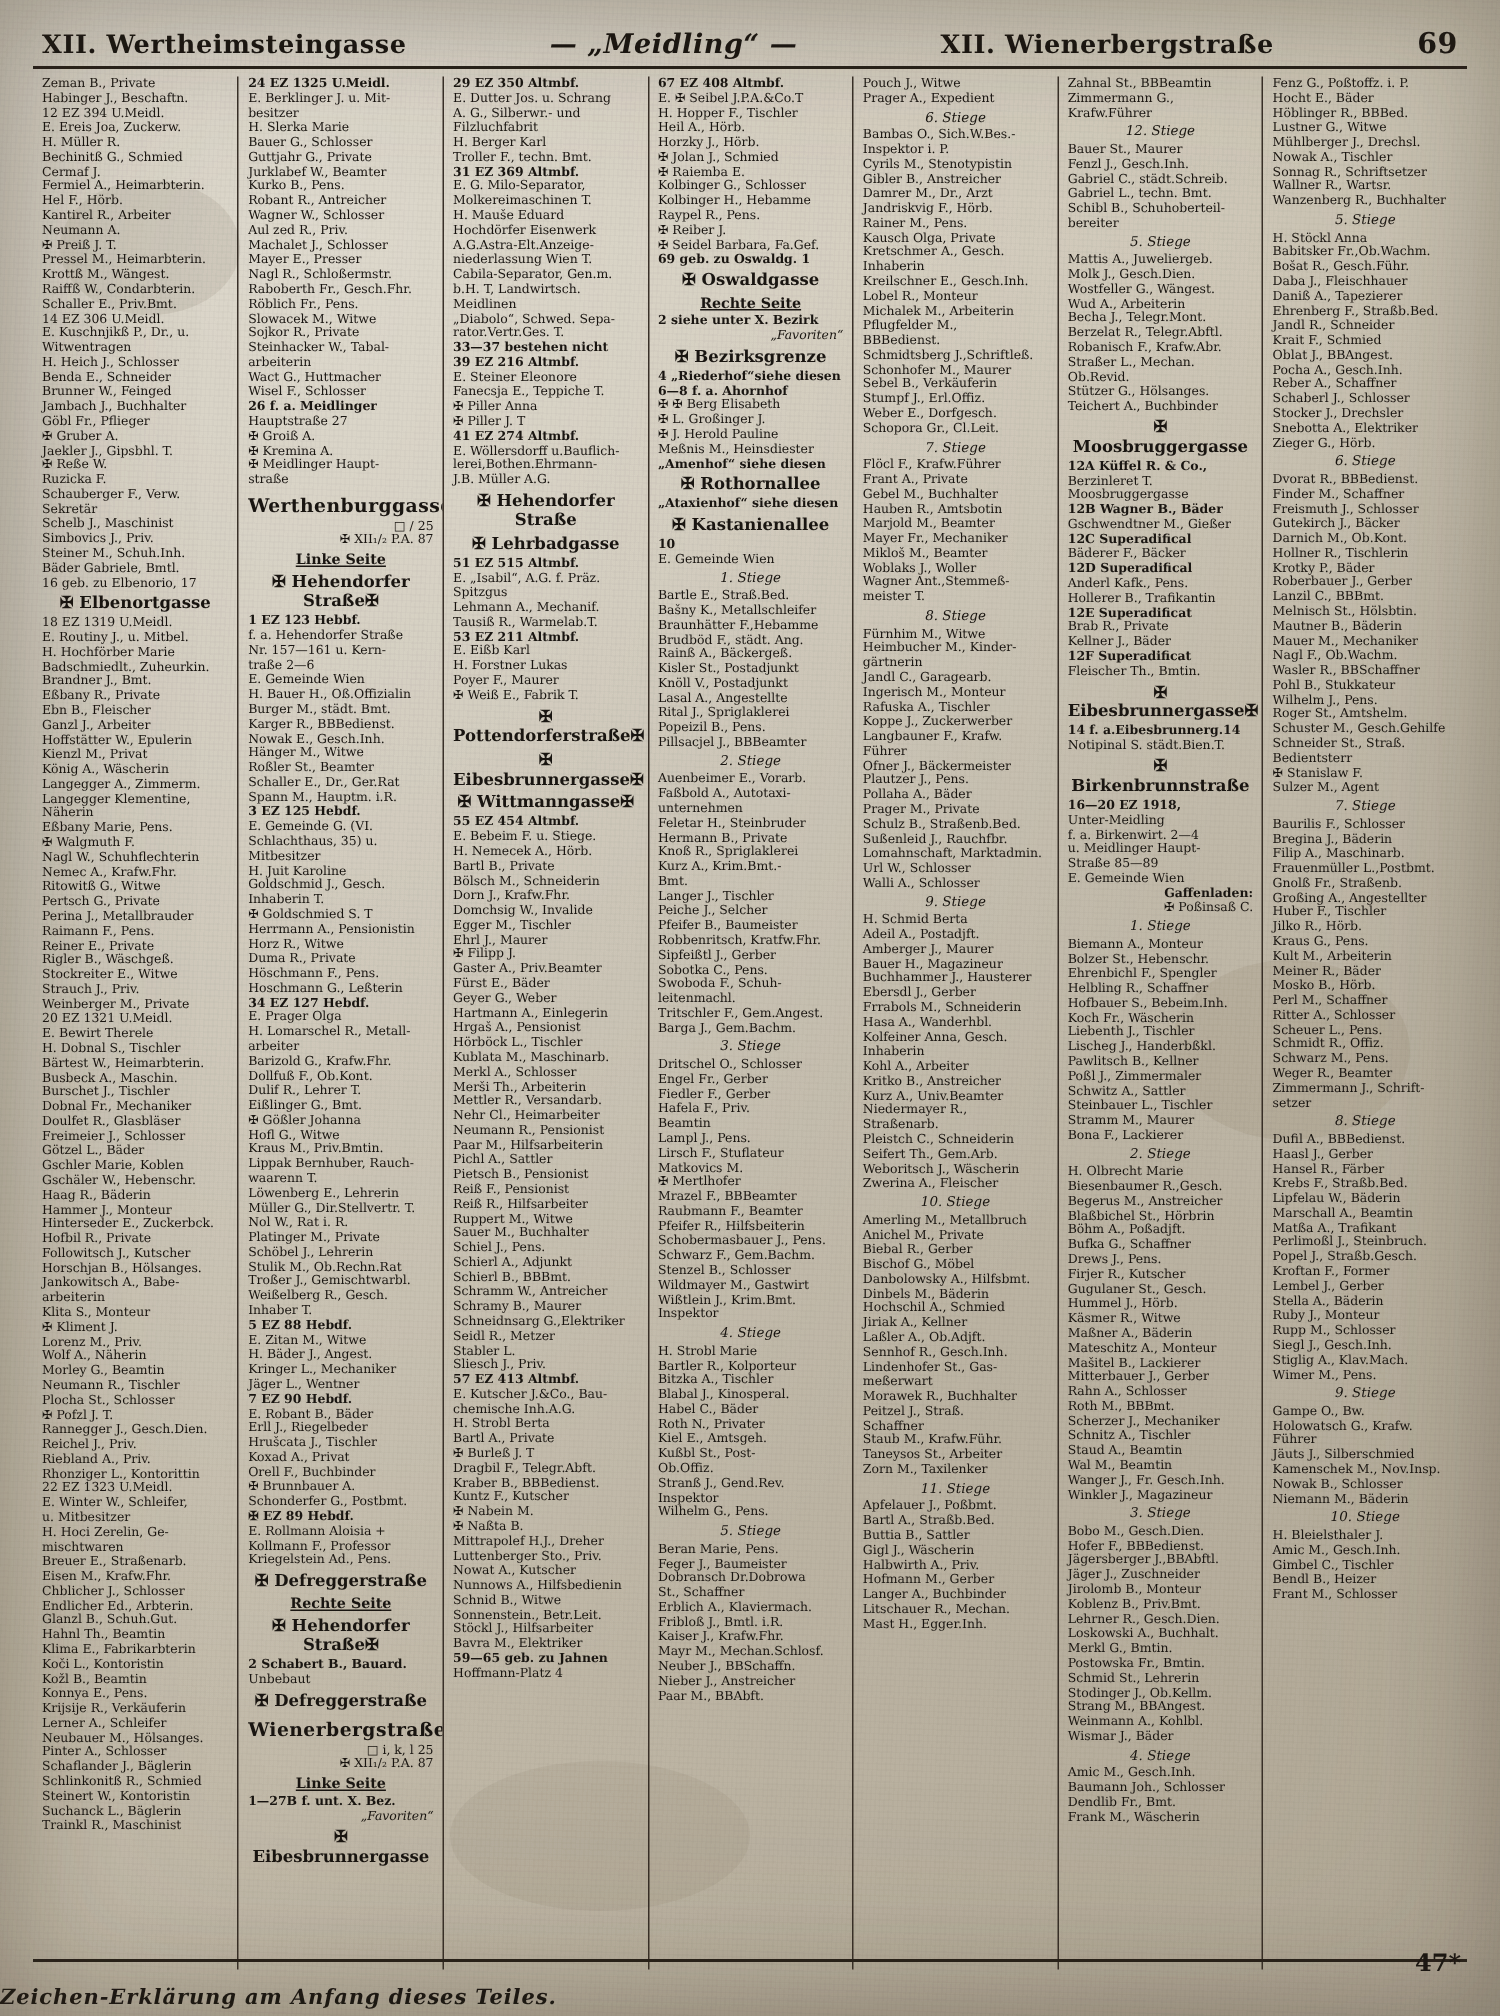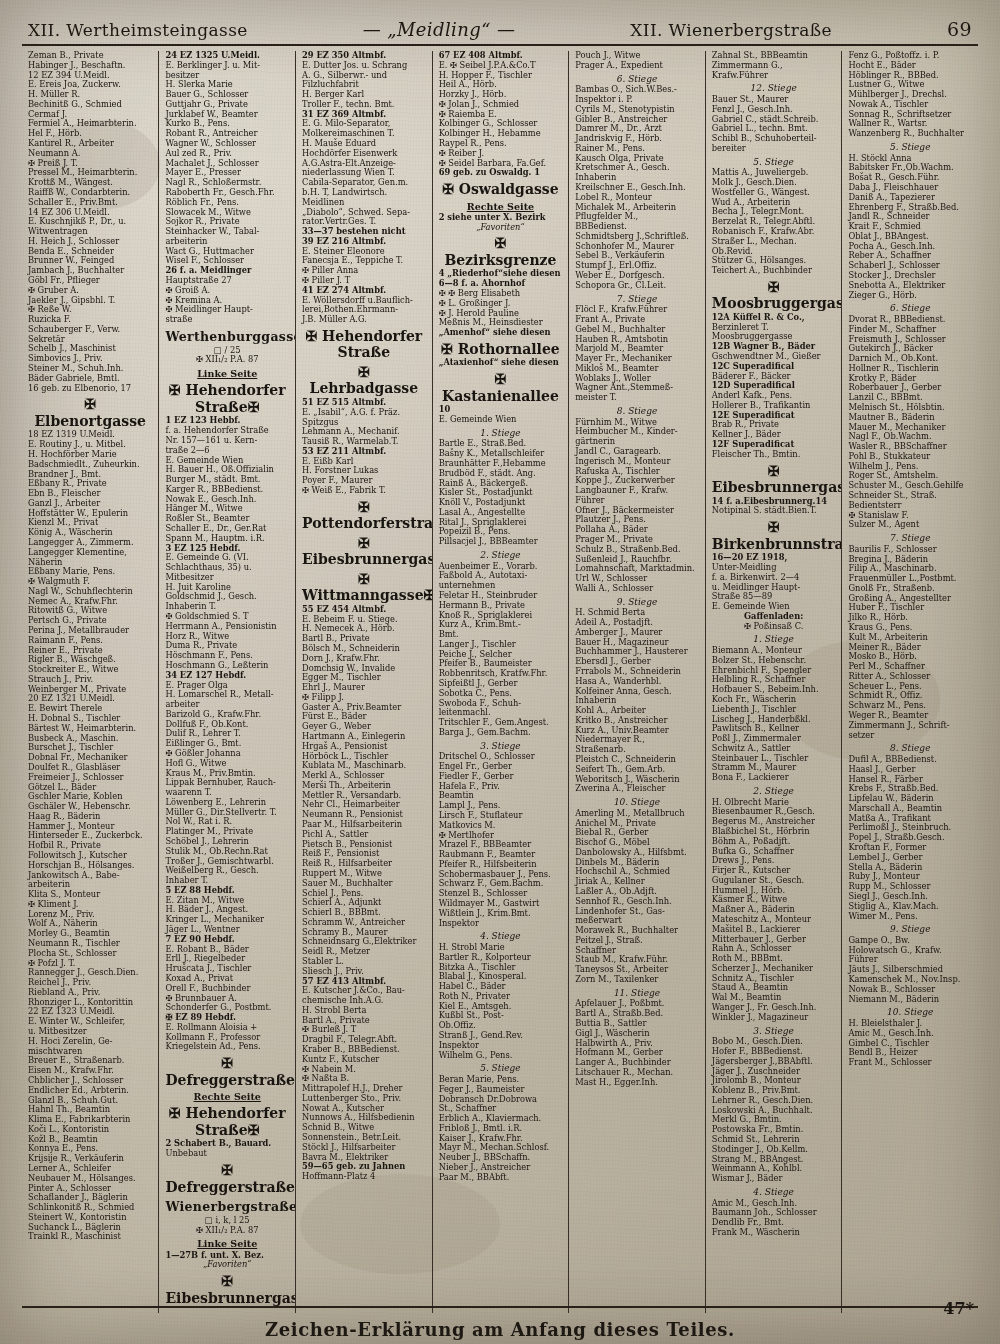--- a/index.html
+++ b/index.html
@@ -50,21 +50,21 @@
     position: relative;
     display: flex;
     align-items: baseline;
     justify-content: space-between;
     padding: 0 6px 4px 6px;
     border-bottom: 2px solid #2a231c;
     margin-bottom: 5px;
   }
   .mh-left, .mh-mid, .mh-right, .mh-page {
     font-family: "DejaVu Serif", serif;
-    font-weight: normal;
+    font-weight: bold;
     letter-spacing: 0.4px;
   }
   .mh-left, .mh-right {
     font-size: 17px;
   }
   .mh-mid {
     font-size: 18px;
     font-style: italic;
   }
   .mh-page {
@@ -85,56 +85,56 @@
     box-sizing: border-box;
     font-size: 8.3px;
     line-height: 1.18;
     overflow: hidden;
   }
   .col + .col { border-left: 1px solid #3a322a; }
 
   .e { margin: 0; padding: 0; }
   .b { font-weight: bold; }
   .i { font-style: italic; }
-  .ctr { text-align: center; }
+  .ctr { text-align: right; }
 
   
   .street {
     text-align: center;
     font-weight: bold;
     font-size: 12.5px;
     margin: 5px 0 1px 0;
     letter-spacing: 0.3px;
   }
   .sub {
     text-align: center;
     font-weight: bold;
-    font-size: 14px;
+    font-size: 11px;
     margin: 3px 0 1px 0;
   }
   .side {
     text-align: center;
     font-weight: bold;
     font-size: 9.5px;
     margin: 3px 0 1px 0;
     text-decoration: underline;
   }
   .stiege {
     text-align: center;
     font-size: 9px;
     font-style: italic;
     margin: 3px 0 1px 0;
   }
 
   .footer {
     position: absolute;
     left: 0; right: 0; bottom: 4px;
-    text-align: center;
+    font-style: italic;
     font-weight: bold;
-    font-size: 18px;
+    font-size: 14px;
     letter-spacing: 0.6px;
   }
   .foot-num {
     position: absolute;
     right: 26px;
     bottom: 26px;
     font-weight: bold;
     font-size: 16px;
   }
   .botline {

